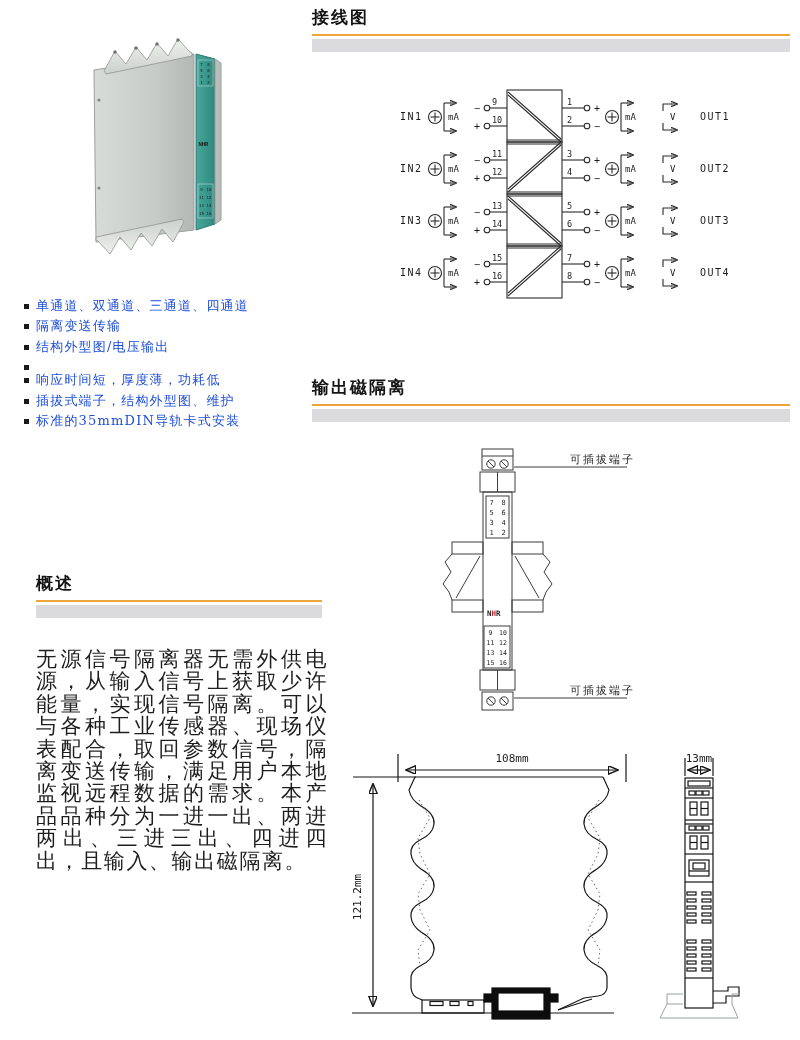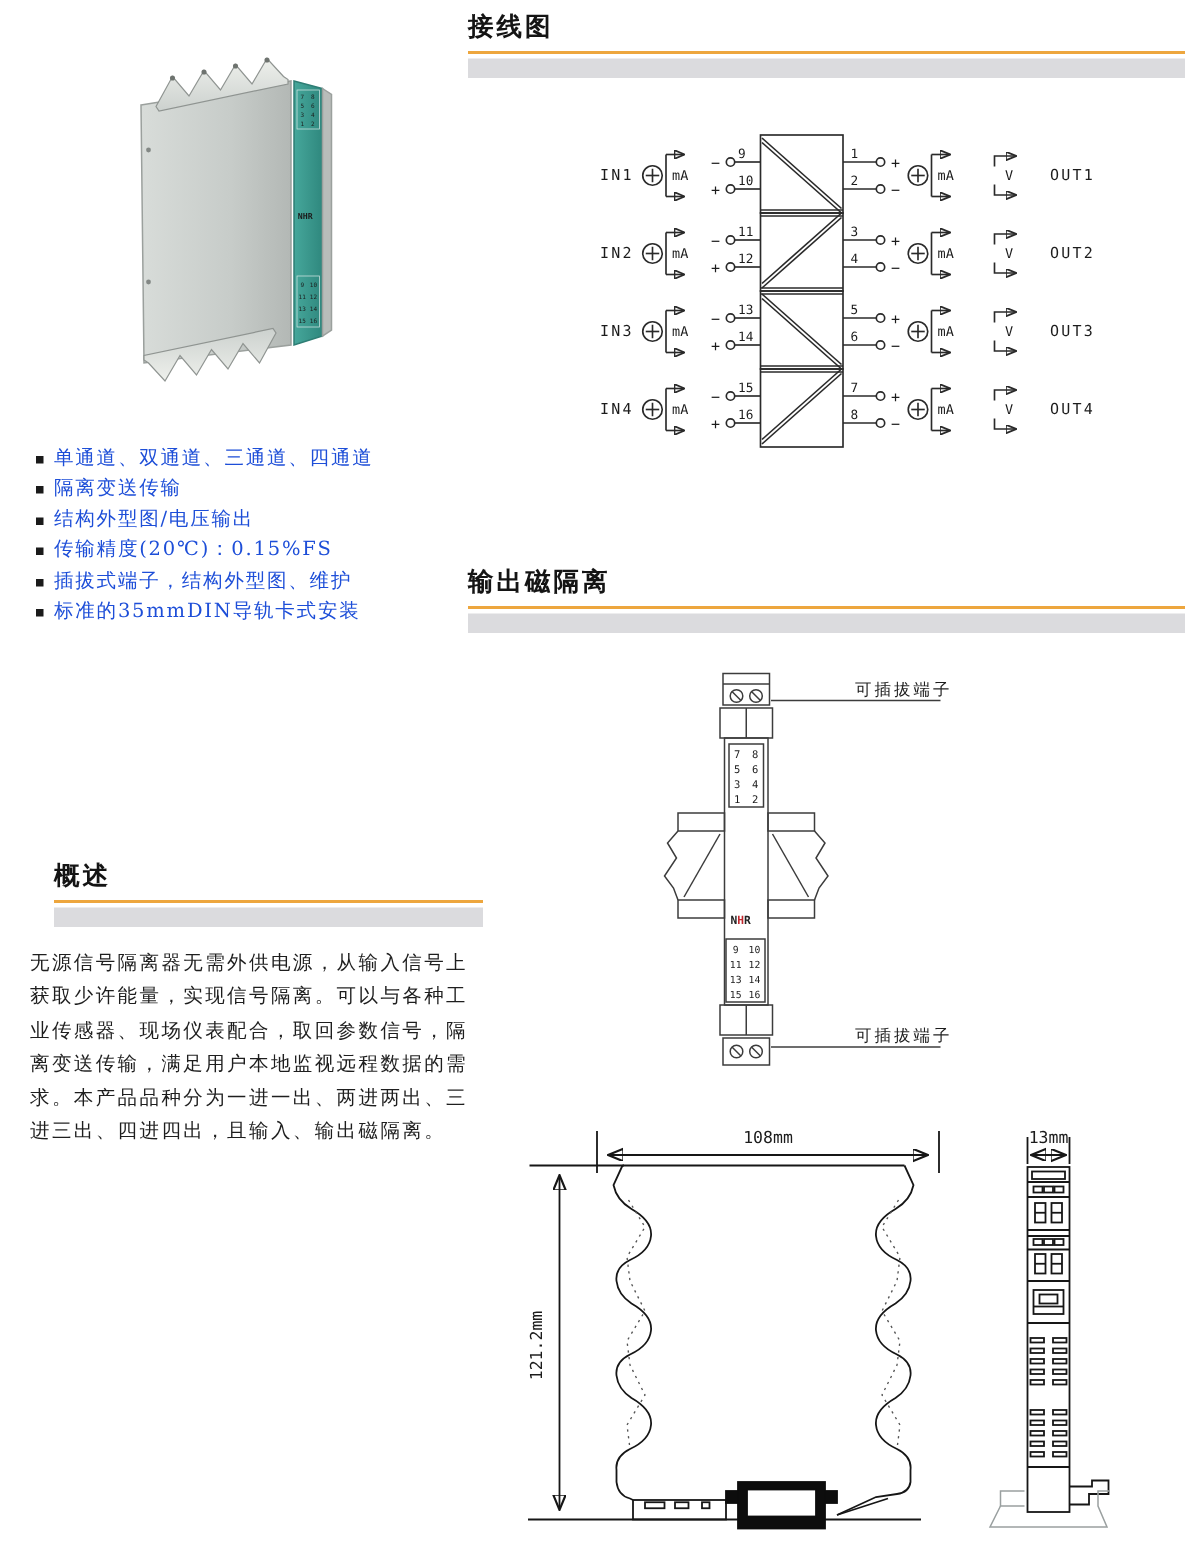--- a/index.html
+++ b/index.html
@@ -9,22 +9,22 @@
   .sec h2{margin:0 0 5px 0;font-size:17px;font-weight:bold;color:#141414;
           letter-spacing:2px;font-family:"DejaVu Serif",serif}
   .rule{height:2px;background:#EDA63E}
   .bar{height:13px;background:#DBDBDE;margin-top:3px}
 
   .features{position:absolute;left:24px;top:296px;width:296px;margin:0;padding:0;list-style:none}
   .features li{display:flex;align-items:flex-start;font-size:13px;line-height:20.4px;
                letter-spacing:1.2px;color:#1d4ed8}
   .features .sq{flex:0 0 auto;width:5px;height:5px;background:#1a1a1a;margin:8px 7px 0 0}
 
-  .overview-p{position:absolute;left:20px;top:632px;width:292px;margin:0;
-              font-size:13px;line-height:22.4px;letter-spacing:1.6px;
+  .overview-p{position:absolute;left:20px;top:632px;width:292px;margin:16px;
+              font-size:21px;line-height:22.4px;letter-spacing:1.6px;
               text-align:justify;color:#1e1e1e}
 
   svg{position:absolute;overflow:visible}
   svg text{font-family:"DejaVu Sans Mono",monospace;fill:#1c1c1c}
   svg text.cjk{font-family:"DejaVu Serif",serif}
 
   .wd line,.wd polyline,.wd circle,.wd rect,.wd path{stroke:#2a2a2a;stroke-width:1.1;fill:none}
   .wd circle.term{fill:#fff}
   .wd text{stroke:none}
 
@@ -315,21 +315,24 @@
     <li>
         <span class="sq"></span>
         <span>隔离变送传输</span>
       </li>
     <li>
         <span class="sq"></span>
         <span>结构外型图/电压输出</span>
       </li>
     <li>
         <span class="sq"></span>
-        <span>传输精度(20℃)：0.15%FS</span>
+      </li>
+    <li>
+        <span class="sq"></span>
+        <span>响应时间短，厚度薄，功耗低</span>
       </li>
     <li>
         <span class="sq"></span>
         <span>插拔式端子，结构外型图、维护</span>
       </li>
     <li>
         <span class="sq"></span>
         <span>标准的35mmDIN导轨卡式安装</span>
       </li>
   </ul>

